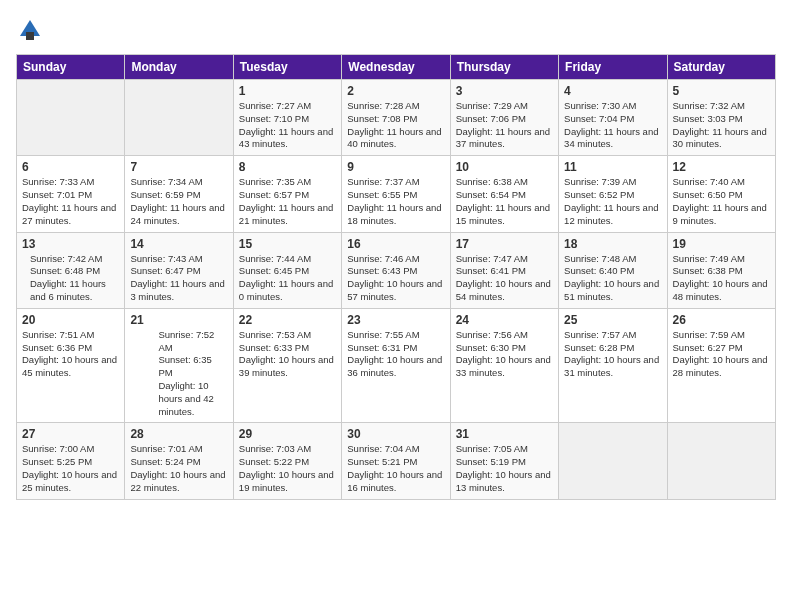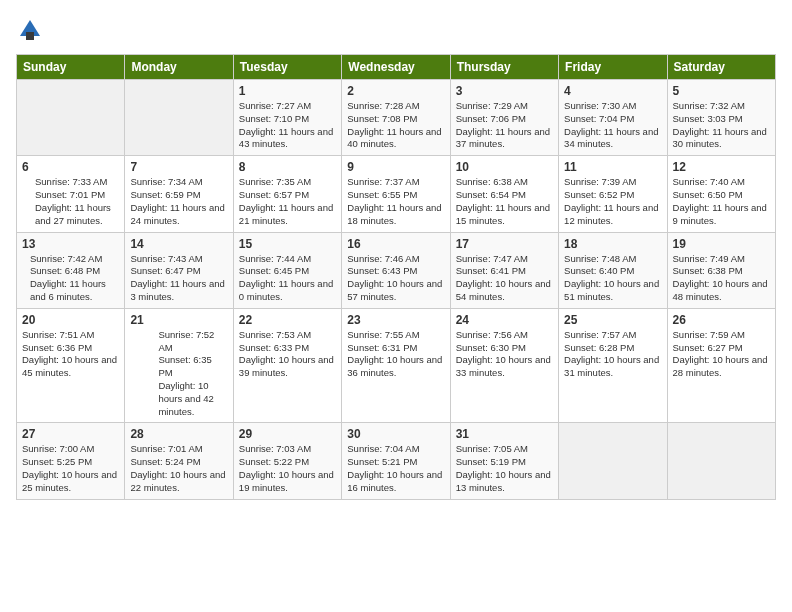--- a/index.html
+++ b/index.html
@@ -50,21 +50,21 @@
     }
     .subtitle {
       font-size: 14px;
       color: #555;
     }
     .calendar {
       width: 100%;
       border-collapse: collapse;
     }
     .calendar th {
-      background: #4d7c0f;
+      background: #4c1d95;
       color: #fff;
       font-size: 12px;
       font-weight: bold;
       padding: 5px 6px;
       text-align: left;
       border: 1px solid #ccc;
     }
     .calendar td {
       vertical-align: top;
       border: 1px solid #ccc;
@@ -160,21 +160,21 @@
         <td>
           <span class="day-number">5</span>
           <div class="day-info" style="white-space: pre-line;">Sunrise: 7:32 AM
 Sunset: 3:03 PM
 Daylight: 11 hours and 30 minutes.</div>
         </td>
       </tr>
       <tr>
         <td>
           <span class="day-number">6</span>
-          <div class="day-info" style="white-space: pre-line; margin-left: 13px;">Sunrise: 7:33 AM
+          <div class="day-info" style="white-space: pre-line;">Sunrise: 7:33 AM
 Sunset: 7:01 PM
 Daylight: 11 hours and 27 minutes.</div>
         </td>
         <td>
           <span class="day-number">7</span>
           <div class="day-info" style="white-space: pre-line;">Sunrise: 7:34 AM
 Sunset: 6:59 PM
 Daylight: 11 hours and 24 minutes.</div>
         </td>
         <td>

